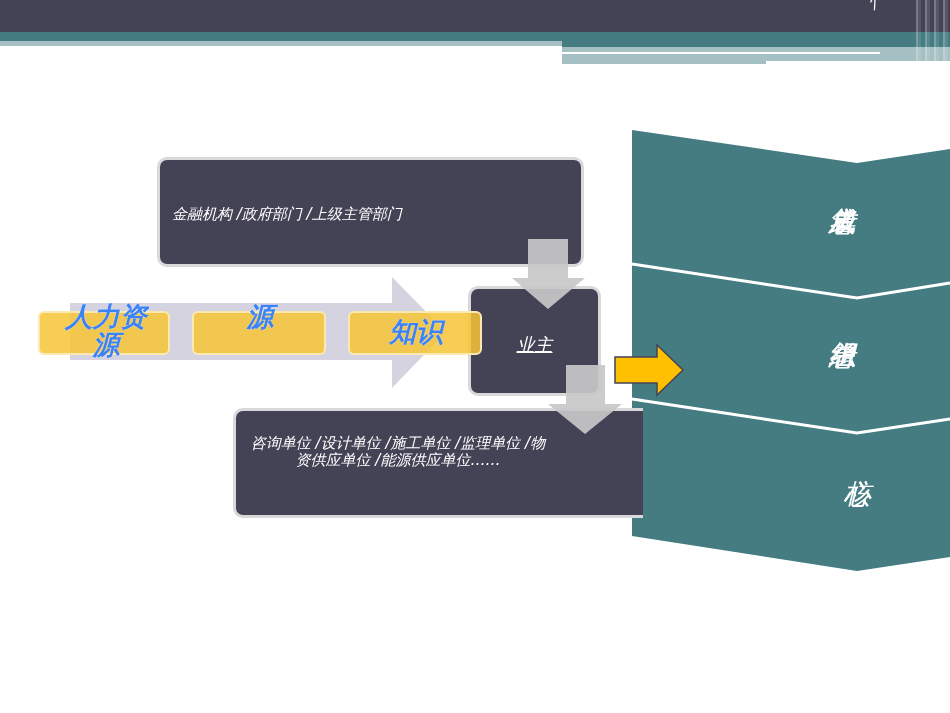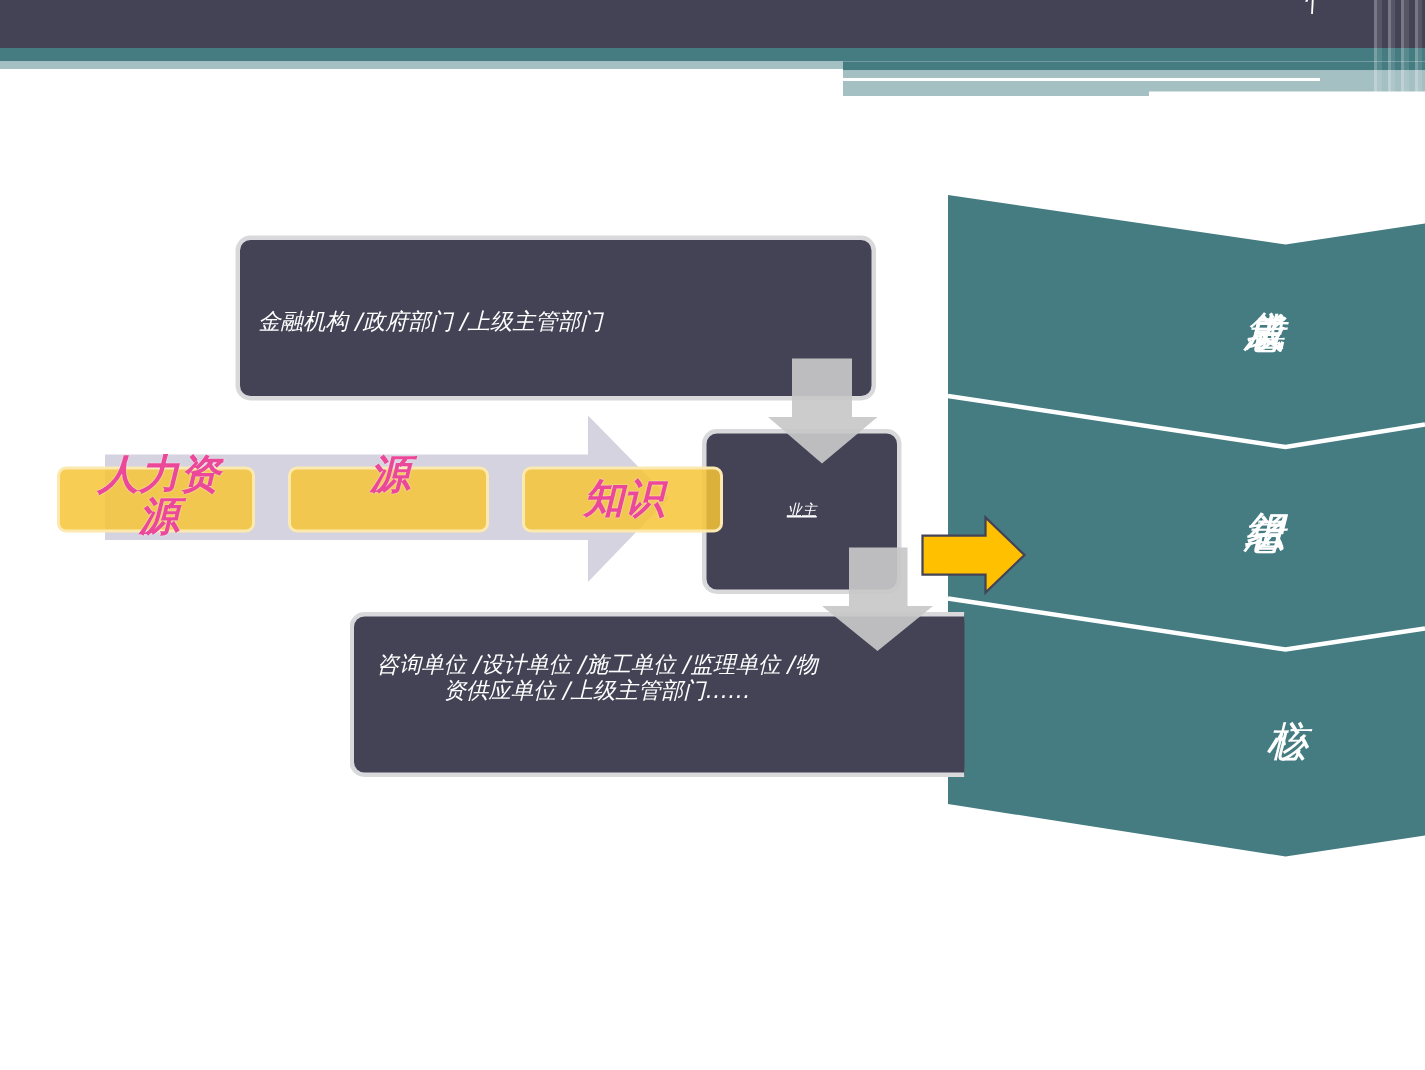--- a/index.html
+++ b/index.html
@@ -24,31 +24,31 @@
 
     
     .dark-box {
       position: absolute; background: #444356; border: 3px solid #d9d9dc;
       border-radius: 10px; box-sizing: border-box; color: #ffffff;
       font-style: italic;
     }
     #box-top { left: 157px; top: 157px; width: 427px; height: 110px; }
     #box-top .txt { position: absolute; left: 12px; top: 45px; font-size: 15px; }
     #box-owner { left: 468px; top: 286px; width: 133px; height: 110px; }
-    #box-owner .txt { position: absolute; left: 0; right: 0; top: 44px; text-align: center; font-size: 10px; text-decoration: underline; }
+    #box-owner .txt { position: absolute; left: 0; right: 0; top: 44px; text-align: center; font-size: 18px; text-decoration: underline; }
     #box-bottom { left: 233px; top: 408px; width: 410px; height: 110px; border-right: none; border-radius: 10px 0 0 10px; }
     #box-bottom .txt { position: absolute; left: 12px; top: 24px; width: 300px; text-align: center; font-size: 15px; line-height: 17px; }
 
     
     .ybox {
       position: absolute; height: 44px; border-radius: 6px; box-sizing: border-box;
       background: rgba(246, 196, 54, 0.85); border: 2px solid #fbe9b0;
     }
     .ylabel {
-      position: absolute; color: #ec4899; font-style: italic; font-weight: bold;
+      position: absolute; color: #3b82f6; font-style: italic; font-weight: bold;
       font-size: 27px; line-height: 28px; text-align: center;
       text-shadow: 0 0 1px #fff;
     }
 
     
     #chev-svg { left: 0; top: 0; }
     .vtext {
       position: absolute; color: #fff; font-size: 27px; font-style: italic;
       writing-mode: vertical-rl; line-height: 32px; letter-spacing: 0px;
       transform: rotate(0deg);
@@ -74,40 +74,40 @@
   <polygon points="632,130 857,163 950,149 950,557 857,571 632,536" fill="#447c82"></polygon>
   <polyline points="632,264 857,298 950,283" fill="none" stroke="#ffffff" stroke-width="3"></polyline>
   <polyline points="632,399 857,433 950,419" fill="none" stroke="#ffffff" stroke-width="3"></polyline>
 </svg>
 
 <div class="dark-box" id="box-top">
   <span class="txt">金融机构 /政府部门 /上级主管部门</span>
 </div>
 
 <div class="dark-box" id="box-bottom">
-  <span class="txt">咨询单位 /设计单位 /施工单位 /监理单位 /物资供应单位 /上级主管部门……</span>
+  <span class="txt">咨询单位 /设计单位 /施工单位 /监理单位 /物资供应单位 /能源供应单位……</span>
 </div>
 
 <div class="ybox" style="left:38px; top:311px; width:132px;"></div>
 <div class="ybox" style="left:192px; top:311px; width:134px;"></div>
 
 <div class="dark-box" id="box-owner">
   <span class="txt">业主</span>
 </div>
 
 <div class="ybox" style="left:348px; top:311px; width:134px;"></div>
 
 <div class="ylabel" style="left:50px; top:303px; width:112px;">
   <div>人力资</div>
   <div>源</div>
 </div>
 <div class="ylabel" style="left:204px; top:303px; width:112px;">
   <div>源</div>
 </div>
-<div class="ylabel" style="left:360px; top:318px; width:112px;font-family:Liberation Serif, serif;">
+<div class="ylabel" style="left:360px; top:318px; width:112px;">
   <div>知识</div>
 </div>
 
 <svg class="abs" style="left:0;top:0;" width="950" height="713">
   <polygon points="528,239 568,239 568,278 585,278 548,309 512,278 528,278" fill="rgba(200,200,200,0.92)"></polygon>
   <polygon points="566,365 605,365 605,404 622,404 585,434 548,404 566,404" fill="rgba(200,200,200,0.92)"></polygon>
   <polygon points="615,357 657,357 657,345 683,370 657,395 657,383 615,383" fill="#ffc000" stroke="#444356" stroke-width="1.5"></polygon>
 </svg>
 
 <div class="vtext" style="left:826px; top:186px;">总集成者</div>

